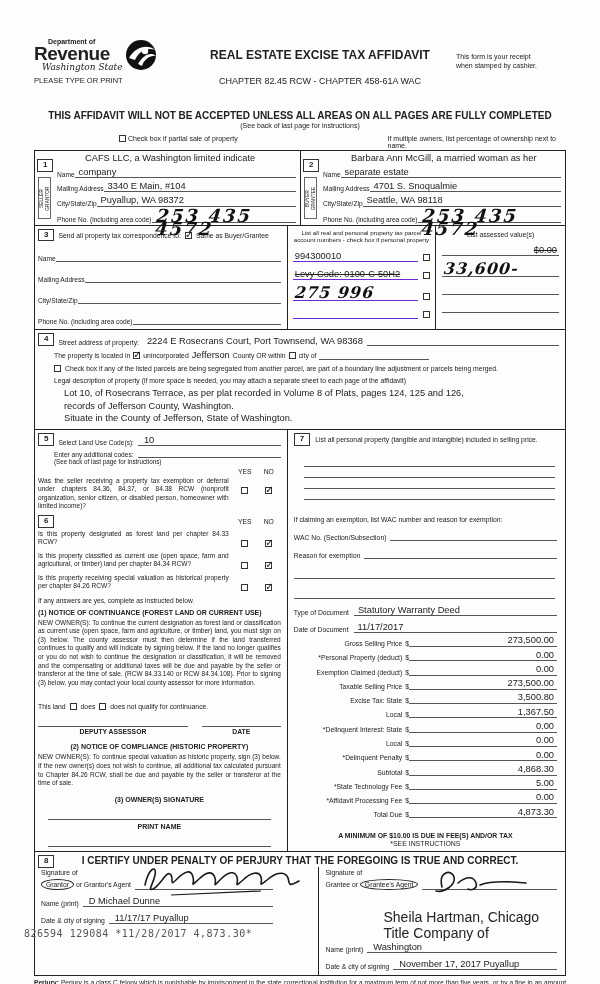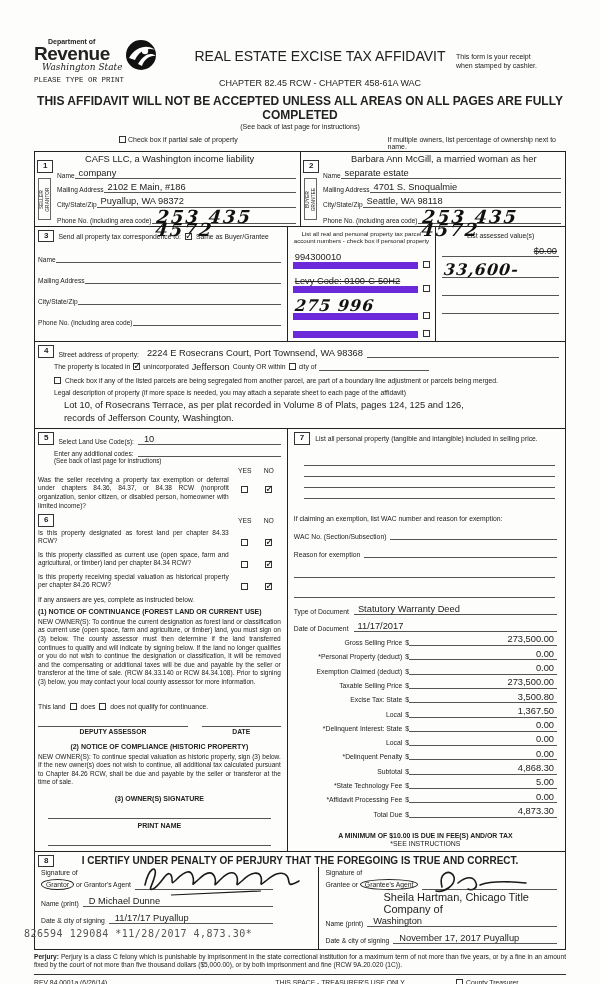--- a/index.html
+++ b/index.html
@@ -9,26 +9,26 @@
   .content { position:absolute; left:34px; top:38px; width:532px; }
 
   
   .hdr { display:flex; align-items:flex-start; }
   .logo-block { width:150px; }
   .logo-row { display:flex; align-items:flex-end; }
   .logo-txt .dept { font-size:7px; font-weight:700; margin-left:14px; }
   .logo-txt .rev  { font-size:19px; font-weight:800; letter-spacing:-0.5px; line-height:0.9; }
   .logo-txt .was  { font-size:9px; font-style:italic; font-family:"DejaVu Serif", serif; margin-left:8px; }
   .logo-mark { width:34px; height:34px; margin-left:2px; }
-  .type-print { font-size:7.5px; margin-top:4px;font-family:Liberation Mono, monospace; }
+  .type-print { font-size:7.5px; margin-top:4px; }
   .hdr-center { flex:1; text-align:center; padding-top:10px; }
-  .hdr-title { font-size:14px; font-weight:400; }
+  .hdr-title { font-size:12px; font-weight:700; }
   .hdr-sub { font-size:9px; margin-top:14px; }
   .hdr-right { width:110px; font-size:7px; padding-top:14px; line-height:1.35; }
-  .big-notice { text-align:center; font-size:12px; font-weight:700; margin-top:6px; }
+  .big-notice { text-align:center; font-size:10px; font-weight:700; margin-top:24px; }
   .big-notice-sub { text-align:center; font-size:7px; margin-top:1px; }
 
   .pre-row { display:flex; font-size:7px; margin-top:6px; margin-bottom:1px; }
   .pre-left { flex:1; padding-left:85px; }
   .pre-right { flex:1; padding-left:90px; }
 
   
   .cb { display:inline-block; width:7px; height:7px; border:1px solid #333; position:relative;
         vertical-align:-1px; background:#fff; flex:none; }
   .cb.checked::after { content:"✓"; position:absolute; left:-1px; top:-4px; font-size:10px; color:#111; }
@@ -60,21 +60,21 @@
   .hand-phone { font-size:18px; line-height:0.7; letter-spacing:2px; }
 
   .row3 { display:flex; border-top:1.2px solid #222; }
   .c3a { width:47.5%; padding:3px 6px 4px 3px; }
   .c3b { width:28%; border-left:1.2px solid #222; padding:3px 5px; }
   .c3c { width:24.5%; border-left:1.2px solid #222; padding:3px 6px; }
   .c3a-hdr { display:flex; align-items:center; font-size:6.8px; gap:4px; }
   .c3a .fl { margin-top:11px; }
   .c3b-hdr { font-size:6.2px; line-height:1.25; text-align:center; }
   .prow { display:flex; align-items:flex-end; margin-top:7px; }
-  .prow .pval { flex:1; border-bottom:7px solid #6d28d9; font-size:9.3px; min-height:11px; padding:0 2px; }
+  .prow .pval { flex:1; border-bottom:1px solid #6d28d9; font-size:9.3px; min-height:11px; padding:0 2px; }
   .prow .cb { margin-left:5px; margin-bottom:1px; }
   .c3c-hdr { font-size:6.8px; text-align:center; margin-top:2px; }
   .arow { border-bottom:1px solid #555; margin-top:7px; min-height:11px; font-size:9.3px;
           text-align:right; padding:0 2px; }
   .hand-amt { font-size:16px; line-height:0.8; letter-spacing:1px; }
 
   .row4 { border-top:1.2px solid #222; padding:3px 6px 4px 3px; font-size:6.8px; }
   .r4line { display:flex; align-items:flex-end; gap:4px; }
   .r4line .typed { margin-left:4px; }
   .r4b { margin-top:4px; display:flex; align-items:center; gap:3px; }
@@ -135,21 +135,21 @@
   .certify { text-align:center; font-size:10px; font-weight:700; padding:3px 0 1px 0; }
   .chip8 { position:absolute; left:3px; top:3px; }
   .sighalves { display:flex;gap:37px; }
   .sighalf { width:50%; padding:2px 8px 5px 6px; position:relative; }
   .sighalf + .sighalf { border-left:1.2px solid #222; }
   .sig-lbl { font-size:6.8px; }
   .sig-line { display:flex; align-items:flex-end; gap:4px; margin-top:2px; }
   .sig-line .ul { flex:1; min-height:12px; position:relative; }
   .oval { border:1.3px solid #222; border-radius:50%; padding:1px 4px; display:inline-block; }
   .sigsvg { position:absolute; bottom:-8px; left:6px; overflow:visible; }
-  .signote { font-size:11px; padding-left:58px; margin-top:1px; }
+  .signote { font-size:14px; padding-left:58px; margin-top:19px; }
   .np-line { display:flex; align-items:flex-end; gap:4px; margin-top:6px; font-size:6.8px; }
   .np-line .nval { flex:1; border-bottom:1px solid #555; font-size:9.3px; padding-left:6px; min-height:11px; }
 
   
   .perjury { font-size:6.6px; line-height:1.35; text-align:justify; margin-top:3px;
              border-bottom:1px solid #333; padding-bottom:4px; }
   .perjury b { font-weight:700; }
   .footrow { display:flex; margin-top:4px; font-size:6.8px; }
   .foot-l { width:190px; }
   .foot-c { flex:1; text-align:center; }
@@ -206,28 +206,28 @@
       <div class="row12">
         <div class="half">
           <div class="rail">
             <span class="chip">1</span>
             <div class="vlabel">
                 <span>SELLER
 GRANTOR</span>
               </div>
           </div>
           <div class="fields">
-            <div class="name-l1 typed">CAFS LLC, a Washington income liability</div>
+            <div class="name-l1 typed">CAFS LLC, a Washington limited indicate</div>
             <div class="fl">
               <span class="lbl">Name</span>
               <span class="val typed">company</span>
             </div>
             <div class="fl">
               <span class="lbl">Mailing Address</span>
-              <span class="val typed">2102 E Main, #186</span>
+              <span class="val typed">3340 E Main, #104</span>
             </div>
             <div class="fl">
               <span class="lbl">City/State/Zip</span>
               <span class="val typed">Puyallup, WA 98372</span>
             </div>
             <div class="fl">
               <span class="lbl">Phone No. (including area code)</span>
               <span class="val phone-val"><span class="hand hand-phone">253 435 4572</span></span>
             </div>
           </div>
@@ -333,20 +333,21 @@
           <span class="ul" style="width:110px; height:9px;"></span>
         </div>
         <div class="r4c" style="padding-left:16px;">
           <span class="cb"></span>
           <span>Check box if any of the listed parcels are being segregated from another parcel, are part of a boundary line adjustment or parcels being merged.</span>
         </div>
         <div class="legal-lbl" style="padding-left:16px;">Legal description of property (if more space is needed, you may attach a separate sheet to each page of the affidavit)</div>
         <div class="legal-txt">
           <div>Lot 10, of Rosecrans Terrace, as per plat recorded in Volume 8 of Plats, pages 124, 125 and 126,</div>
           <div>records of Jefferson County, Washington.</div>
+          <div>Situate in the County of Jefferson, State of Washington.</div>
         </div>
       </div>
 
       <div class="cols">
 
         <div class="colL">
           <div class="s5top">
             <span class="chip">5</span>
             <span class="lbl">Select Land Use Code(s):</span>
             <span class="val5">10</span>

